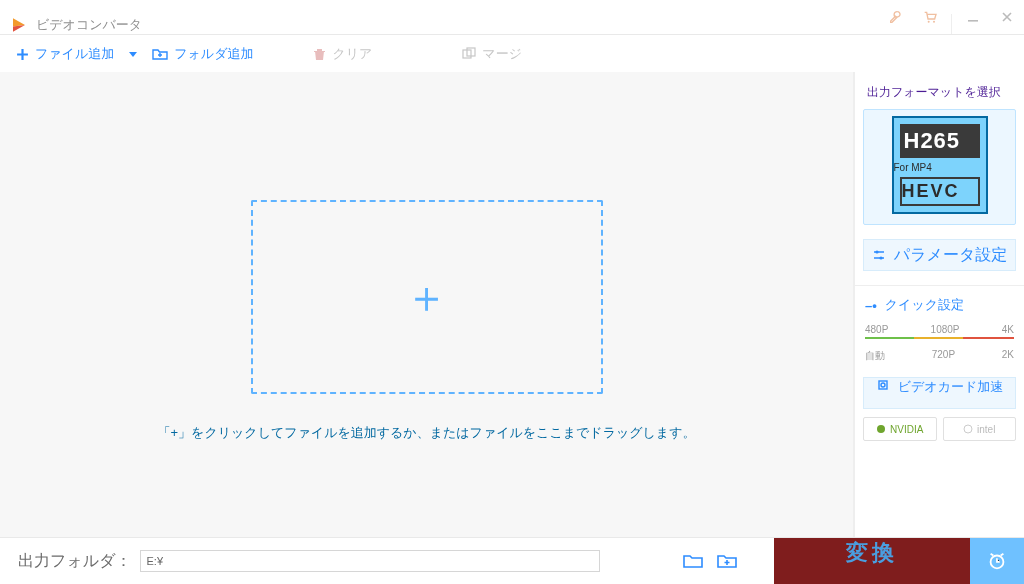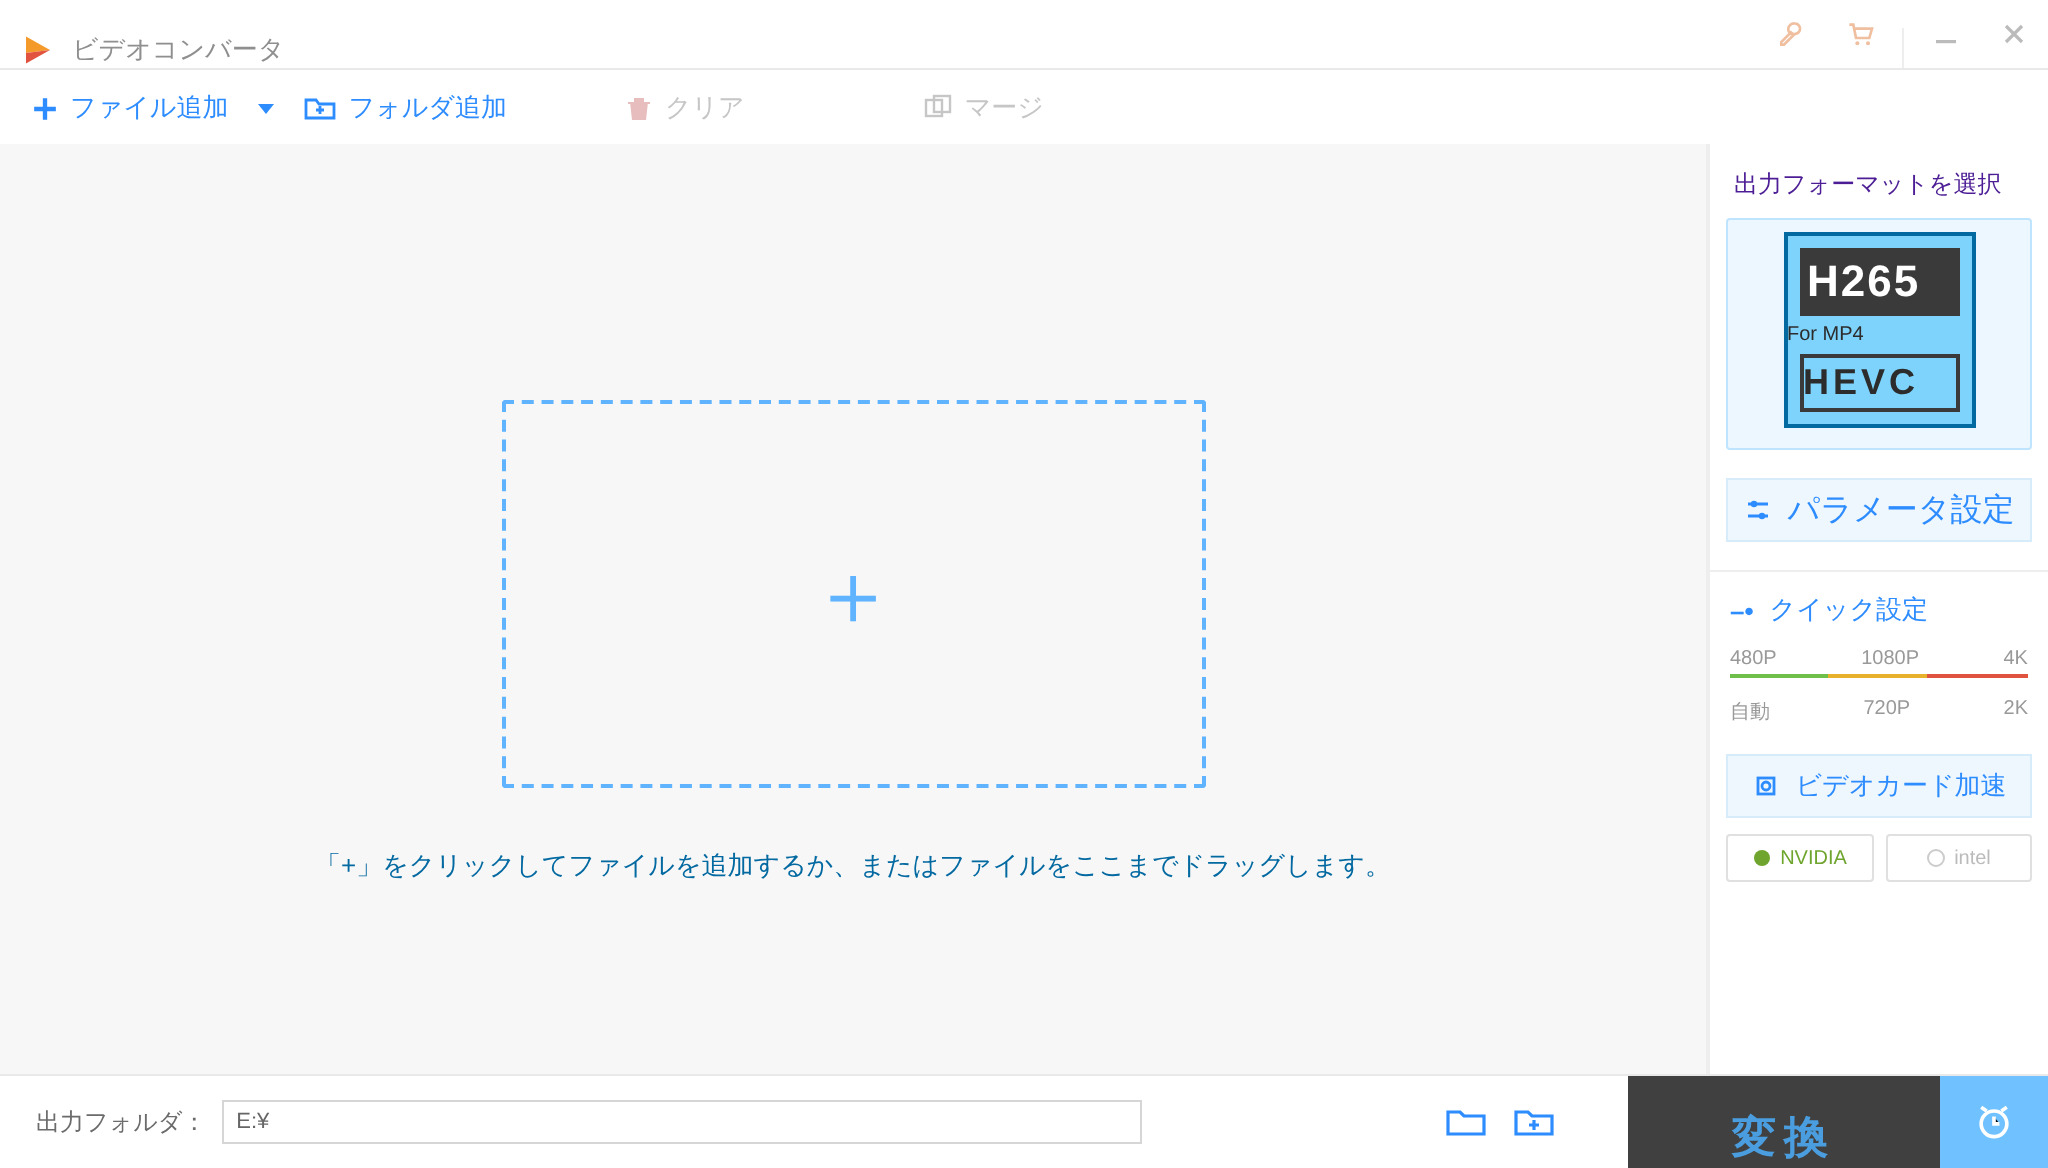--- a/index.html
+++ b/index.html
@@ -26,30 +26,30 @@
   .fmt-box{background:#7dd3fc;border:2px solid #0369a1;width:92px;margin:0 auto;text-align:left}
   .fmt-h265{background:#3a3a3a;color:#fff;font-size:22px;font-weight:700;letter-spacing:1px;padding:4px 4px;margin:6px 6px 2px 6px}
   .fmt-for{font-size:10px;font-weight:400;color:#2c2c2c;padding:2px 0 4px}
   .fmt-hevc{border:2px solid #3a3a3a;margin:0 6px 6px 6px;padding:2px 0;font-size:18px;font-weight:700;letter-spacing:2px;color:#2c2c2c}
   .param-btn{margin-top:14px;background:#eef7fe;border:1px solid #d7ecfb;height:30px;display:flex;align-items:center;justify-content:center;gap:8px;color:#2d8cff;font-size:16px;cursor:default}
   .sep-line{height:1px;background:#eee;margin:14px -8px 10px -8px}
   .quick{display:flex;align-items:center;gap:8px;color:#2d8cff;font-size:13px;margin-left:2px}
   .quick .dot{color:#2d8cff;font-weight:900}
   .qrow{display:flex;justify-content:space-between;font-size:10px;color:#999;margin-top:10px;padding:0 2px}
   .qbar{height:2px;margin:2px 2px 0 2px;background:linear-gradient(90deg,#6ec04a 0%,#6ec04a 33%,#e8b12c 33%,#e8b12c 66%,#e0533f 66%,#e0533f 100%)}
-  .gpu-btn{margin-top:14px;background:#eef7fe;border:1px solid #d7ecfb;height:30px;display:flex;align-items:center;justify-content:center;gap:8px;color:#2d8cff;font-size:13px;cursor:default}
+  .gpu-btn{margin-top:14px;background:#eef7fe;border:1px solid #d7ecfb;height:30px;display:flex;align-items:flex-start;justify-content:center;gap:8px;color:#2d8cff;font-size:13px;cursor:default}
   .vendors{display:flex;gap:6px;margin-top:8px}
   .vtag{flex:1;height:22px;border:1px solid #e0e0e0;border-radius:2px;display:flex;align-items:center;justify-content:center;font-size:10px;color:#bbb;gap:4px}
   .vtag.nv{color:#6fa52e}
   .footer{position:absolute;left:0;right:0;bottom:0;height:46px;display:flex;align-items:center;border-top:1px solid #e9e9e9}
-  .out-lbl{margin-left:18px;color:#6b6b6b;font-size:12px}
+  .out-lbl{margin-left:18px;color:#6b6b6b;font-size:16px}
   .out-in{margin-left:8px;width:460px;height:22px;border:1px solid #d6d6d6;background:#fff;font-size:11px;color:#666;display:flex;align-items:center;padding:0 6px;box-sizing:border-box}
   .ft-spacer{flex:1}
   .ft-ico{width:34px;height:34px;display:flex;align-items:center;justify-content:center;color:#2d8cff;cursor:default}
-  .convert{width:156px;height:46px;background:#404040;display:flex;align-items:flex-end;justify-content:center;color:#4a9edf;font-size:22px;font-weight:600;letter-spacing:4px;cursor:default}
+  .convert{width:196px;height:46px;background:#7f1d1d;display:flex;align-items:flex-start;justify-content:center;color:#4a9edf;font-size:22px;font-weight:600;letter-spacing:4px;cursor:default}
   .alarm{width:54px;height:46px;background:#6fc1ff;display:flex;align-items:center;justify-content:center;color:#fff;cursor:default}
 </style>
 </head>
 <body>
 
 <div class="titlebar">
   <span class="logo">
     <svg viewBox="0 0 24 24" width="18" height="18">
         <path fill="#f39a2b" d="M4 3l16 9-16 2z"></path>
         <path fill="#e2533f" d="M4 14l16-2-16 9z"></path>

